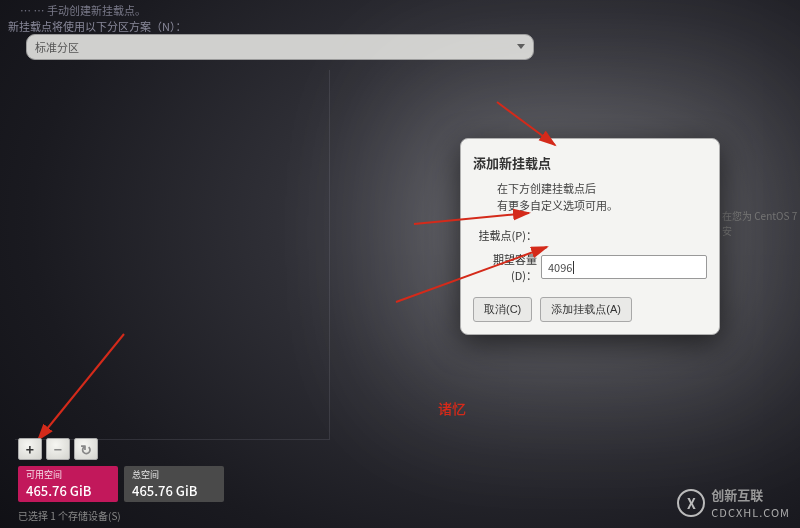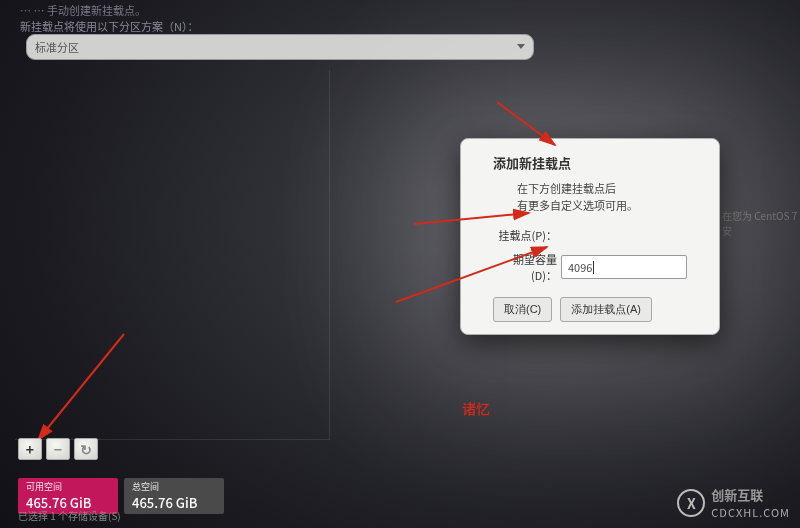--- a/index.html
+++ b/index.html
@@ -15,21 +15,21 @@
 
   
   .top-hint {
     position: absolute;
     left: 20px; top: 2px;
     color: #787888;
     font-size: 11px;
   }
   .top-label {
     position: absolute;
-    left: 20px; top: 18px;
+    left: 8px; top: 18px;
     color: #888899;
     font-size: 11px;
   }
   .scheme-dropdown {
     position: absolute;
     left: 26px; top: 34px;
     width: 508px; height: 26px;
     background: #d0d0ce;
     border: 1px solid #9a9a9a;
     border-radius: 9px;
@@ -65,21 +65,21 @@
 
   
   .dialog {
     position: absolute;
     left: 460px; top: 138px;
     width: 260px;
     background: #f4f4f2;
     border: 1px solid #b0b0b0;
     border-radius: 8px;
     box-shadow: 0 8px 30px rgba(0,0,0,.6), 0 0 140px 60px rgba(255,255,250,.18);
-    padding: 14px 32px 12px;
+    padding: 14px 12px 12px;
   }
   .dialog .title {
     font-weight: bold;
     font-size: 13px;
     color: #333;
     margin-bottom: 8px;
   }
   .dialog .sub {
     font-size: 11px;
     color: #444;
@@ -136,21 +136,20 @@
     color: #333;
   }
 
   
   .anno-text {
     position: absolute;
     left: 438px; top: 398px;
     color: #d42a1a;
     font-size: 14px;
     font-weight: 500;
-    margin-left: 24px;
   }
 
   
   .arrow-wrap { position:absolute; left:0; top:0; pointer-events:none; }
 
   
   .tool-row {
     position: absolute;
     left: 18px; top: 438px;
     display: flex; gap: 4px;
@@ -160,21 +159,21 @@
     background: radial-gradient(circle at 40% 30%, #f6f6f2, #d4d4cf);
     border: 1px solid #aaa;
     border-radius: 2px;
     display:flex;align-items:center;justify-content:center;
     font-size: 14px; color:#333; font-weight:bold;
   }
   .toolbtn.dim { color:#888; }
 
   .disk-row {
     position: absolute;
-    left: 18px; top: 478px;
+    left: 18px; top: 466px;
     display: flex; gap: 6px;
   }
   .disk-badge {
     width: 100px; height: 36px;
     border-radius: 2px;
     color: #fff;
     padding: 4px 8px;
     display:flex; flex-direction:column; justify-content:center;
     font-size: 9px;
   }

